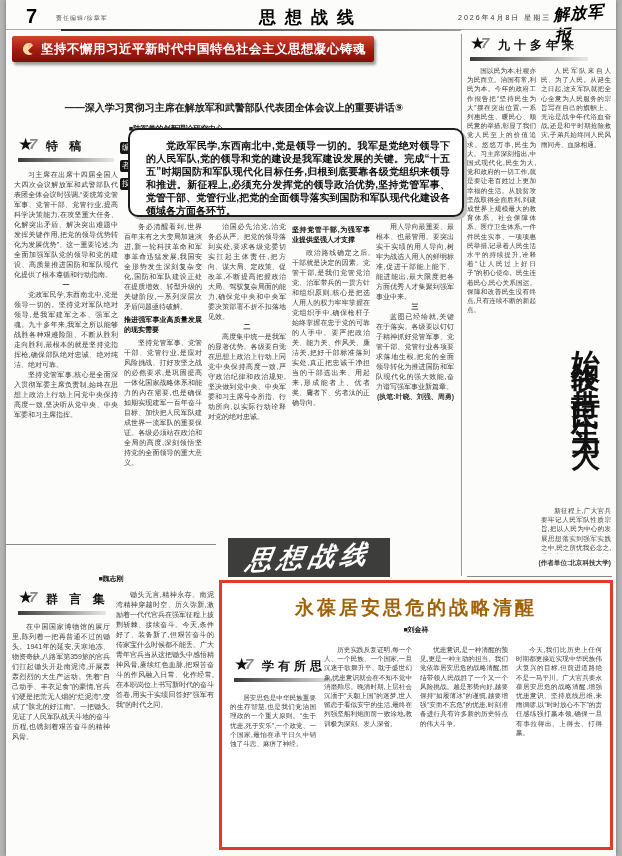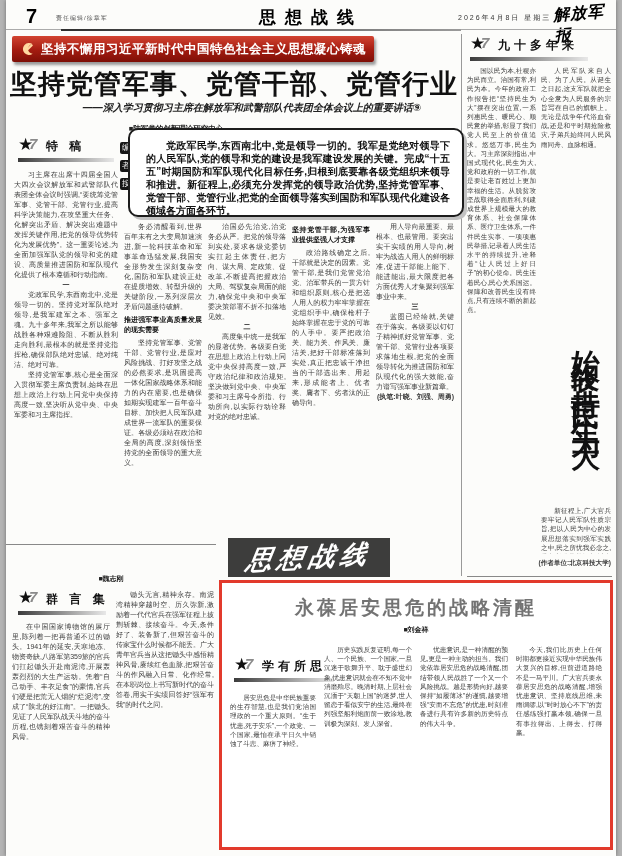--- a/index.html
+++ b/index.html
@@ -56,21 +56,21 @@
   .hrule{border-top:1px solid #888;}
   
   .headline2{font-size:16px;font-weight:bold;text-align:center;letter-spacing:1px;color:#161616;}
   .author{font-size:7px;font-weight:bold;text-align:center;color:#222;}
   
   .callig{background:#3d3d3c;display:flex;align-items:center;justify-content:center;}
   .callig span{color:#fff;font-family:"Liberation Serif","DejaVu Serif",serif;font-style:italic;
                font-weight:bold;font-size:26px;letter-spacing:5px;transform:skewX(-12deg) rotate(-3deg);}
   
   .redbox{border:3px solid #e23a2c;background:#fff;}
-  .headline3{font-size:19px;font-weight:bold;text-align:center;letter-spacing:3px;color:#737373;}
+  .headline3{font-size:19px;font-weight:bold;text-align:center;letter-spacing:3px;color:#a16207;}
 </style>
 </head>
 <body>
 
 <div class="sheet">
 
   <div class="abs pagenum" style="left:20px;top:5px;">7</div>
   <div class="abs editorline" style="left:50px;top:14px;">责任编辑/徐章军</div>
   <div class="abs secttitle" style="left:200px;top:6px;width:210px;">思想战线</div>
   <div class="abs dateline" style="left:452px;top:13px;">2026年4月8日  星期三</div>
@@ -83,22 +83,21 @@
   <div class="abs banner" style="left:6px;top:36px;width:346px;align-items:center;">
     <span style="display:inline-flex;">
       <svg width="16" height="16" viewBox="0 0 24 24">
           <path d="M19 5 A9 9 0 1 0 19 19 A7 7 0 1 1 19 5 Z" fill="#ffd9a0"></path>
           <rect x="10.5" y="3" width="3" height="15" transform="rotate(45 12 12)" fill="#ffd9a0"></rect>
         </svg>
     </span>
     <span class="banner-text">坚持不懈用习近平新时代中国特色社会主义思想凝心铸魂</span>
   </div>
 
-  <div class="abs headline1" style="left:0;top:66px;width:456px;">坚持党管军事、党管干部、党管行业</div>
-  <div class="abs subtitle" style="left:18px;top:101px;width:456px;font-style:italic;">——深入学习贯彻习主席在解放军和武警部队代表团全体会议上的重要讲话⑨</div>
+  <div class="abs subtitle" style="left:0;top:101px;width:456px;">——深入学习贯彻习主席在解放军和武警部队代表团全体会议上的重要讲话⑨</div>
   <div class="abs byline" style="left:60px;top:124px;width:220px;">■陆军党的创新理论研究中心</div>
 
   <div class="abs col-label" style="left:12px;top:137px;">
     <div class="label-row">
       <span class="logo">
           <span class="star">★</span>
           <span class="seven">7</span>
         </span>
       <span class="label-text">特  稿</span>
     </div>

